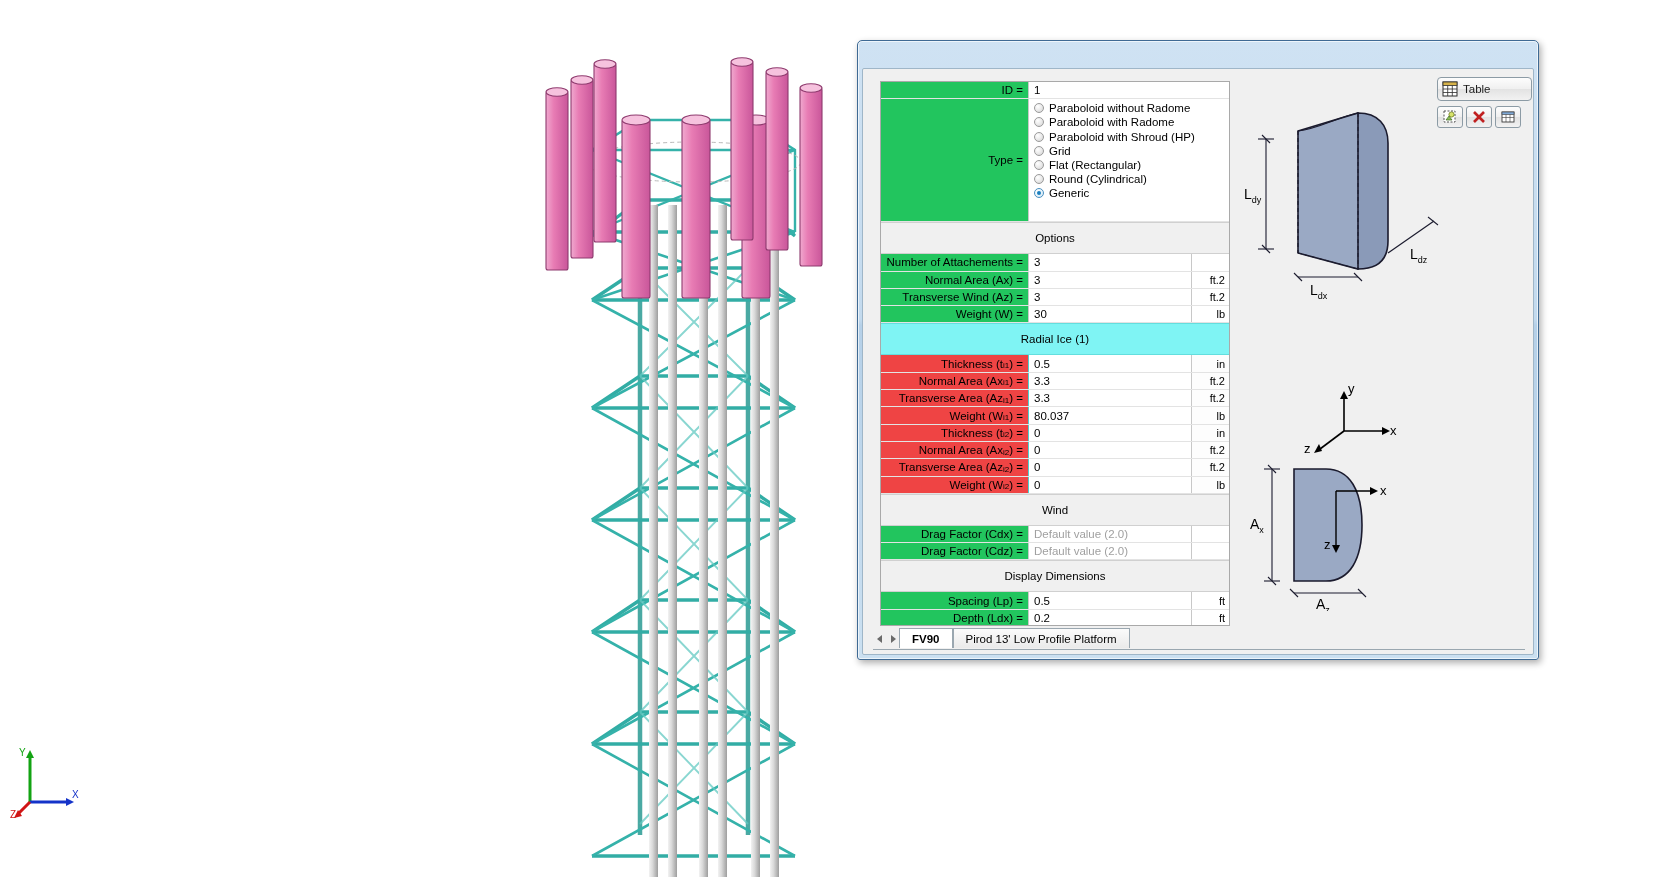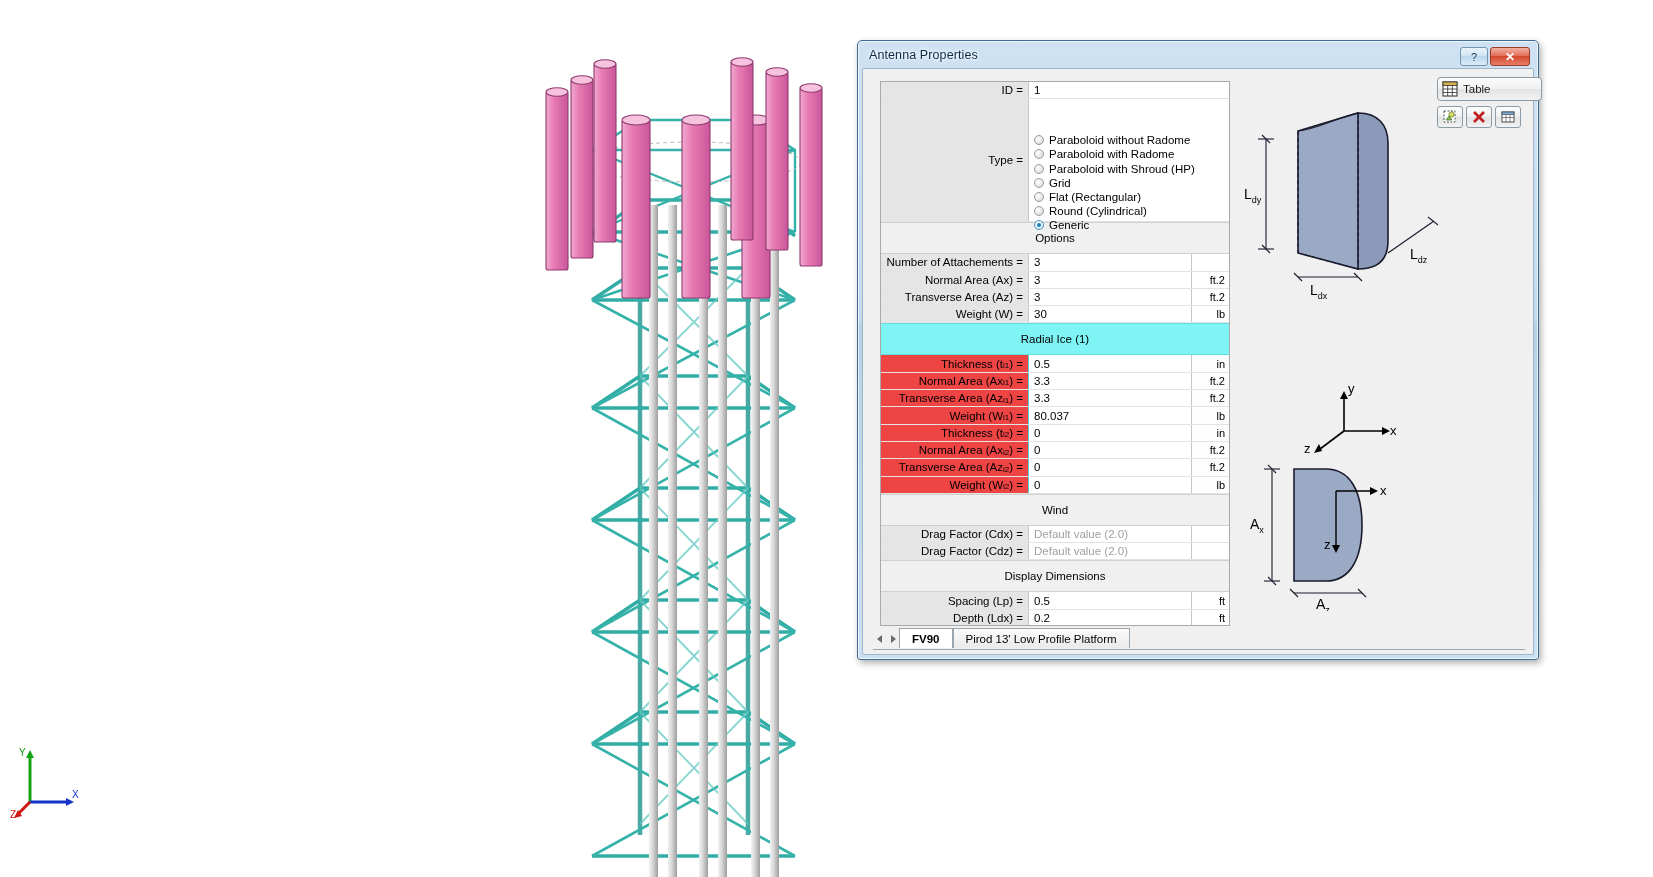--- a/index.html
+++ b/index.html
@@ -57,21 +57,21 @@
   
   #grid {
     position:absolute; left:17px; top:12px; width:350px; height:545px;
     background:#fff; border:1px solid #a9a9a9; overflow:hidden;
     font-size:11.5px; color:#000;
   }
   .row { display:flex; height:17.3px; align-items:stretch; border-bottom:1px solid #e3e3e3; }
   .row .lbl {
     width:148px; flex:0 0 148px; text-align:right; padding-right:5px;
     display:flex; align-items:center; justify-content:flex-end;
-    background:#e5e5e5; border-right:1px solid #c8c8c8;
+    background:#22c55e; border-right:1px solid #c8c8c8;
     white-space:nowrap; overflow:hidden;
   }
   .row .val {
     flex:1; padding-left:5px; display:flex; align-items:center;
     background:#fff; overflow:hidden; white-space:nowrap;
   }
   .row .val.placeholder { color:#a0a0a0; }
   .row .unit {
     width:38px; flex:0 0 38px; text-align:left; padding-right:4px;
     display:flex; align-items:center; justify-content:flex-end;
@@ -80,21 +80,21 @@
   .section {
     height:32px; display:flex; align-items:center; justify-content:center;
     background:#f0f0f0; border-bottom:1px solid #d0d0d0; border-top:1px solid #d0d0d0;
     font-size:11.5px;
   }
   .section.ice { background:#7ff4f4; border-color:#63dede; }
   .row.ice .lbl { background:#ef4444; border-right-color:#4fd0d0; }
   .row.ice .unit { background:#fdfdfd; }
   .row.tall { height:auto; }
   .row.tall .lbl { align-items:center; }
-  .radio-list { padding:2px 0 2px 5px; background:#fff; flex:1;margin-top:32px; }
+  .radio-list { padding:2px 0 2px 5px; background:#fff; flex:1; }
   .radio-item { display:flex; align-items:center; height:14px; margin:0 0 0.2px 0; cursor:pointer; }
   .rdo {
     width:10px; height:10px; border-radius:50%; margin-right:5px; flex:0 0 10px;
     background:radial-gradient(circle at 35% 32%, #ffffff 0%, #e8e8e8 55%, #cfcfcf 100%);
     border:1px solid #9a9a9a; position:relative;
   }
   .rdo.sel::after {
     content:""; position:absolute; left:2px; top:2px; width:4px; height:4px;
     border-radius:50%; background:#1a7fbf;
   }
@@ -105,21 +105,21 @@
   
   #diagram { position:absolute; left:375px; top:12px; width:258px; height:545px; }
   #diagram svg { display:block; }
   #diag-top { position:absolute; left:0; top:10px; }
   #diag-axes { position:absolute; left:66px; top:300px; }
   #diag-bot { position:absolute; left:12px; top:370px; }
 
   
   #rightbar { position:absolute; right:6px; top:8px; width:90px; }
   .wbtn {
-    width:105px; height:24px; margin-bottom:5px;
+    width:95px; height:24px; margin-bottom:5px;
     border:1px solid #8c9ba5; border-radius:4px;
     background:linear-gradient(to bottom,#fdfdfd,#f0f0f0 48%,#e2e2e2 50%,#f2f2f2);
     font-size:11.5px; color:#1a1a1a; display:flex; align-items:center; cursor:pointer;
   }
   .wbtn .t { margin-left:5px; }
   .iconrow { display:flex; gap:3px; }
   .ibtn {
     width:26px; height:22px; border:1px solid #8c9ba5; border-radius:3px;
     background:linear-gradient(to bottom,#fdfdfd,#f0f0f0 48%,#e2e2e2 50%,#f2f2f2);
     display:flex; align-items:center; justify-content:center; cursor:pointer;
@@ -279,29 +279,20 @@
     <polygon points="64,60 56,56 56,64" fill="#1433c9"></polygon>
     <text x="62" y="56" font-size="10" fill="#1433c9" font-family="Liberation Sans, sans-serif">X</text>
     <line x1="20" y1="60" x2="8" y2="72" stroke="#d01414" stroke-width="3"></line>
     <polygon points="4,76 12,74 8,68" fill="#d01414"></polygon>
     <text x="0" y="76" font-size="10" fill="#d01414" font-family="Liberation Sans, sans-serif">Z</text>
   </svg>
 </div>
 
 <div id="dialog">
 
-  <div id="titlebar">
-    <div id="title-text">Antenna Properties</div>
-    <div class="tb-btn" id="btn-help">
-      <span>?</span>
-    </div>
-    <div class="tb-btn" id="btn-close">
-      <span>✕</span>
-    </div>
-  </div>
 
   <div id="client">
 
     <div id="grid">
 
       <div class="row">
         <div class="lbl">ID =</div>
         <div class="val">1</div>
       </div>
 
@@ -347,21 +338,21 @@
         <div class="unit"></div>
       </div>
 
 
       <div class="row">
         <div class="lbl">Normal Area (Ax) =</div>
         <div class="val">3</div>
         <div class="unit">ft.2</div>
       </div>
       <div class="row">
-        <div class="lbl">Transverse Area (Az) =</div>
+        <div class="lbl">Transverse Wind (Az) =</div>
         <div class="val">3</div>
         <div class="unit">ft.2</div>
       </div>
       <div class="row">
         <div class="lbl">Weight (W) =</div>
         <div class="val">30</div>
         <div class="unit">lb</div>
       </div>
 
       <div class="section ice">Radial Ice (1)</div>

